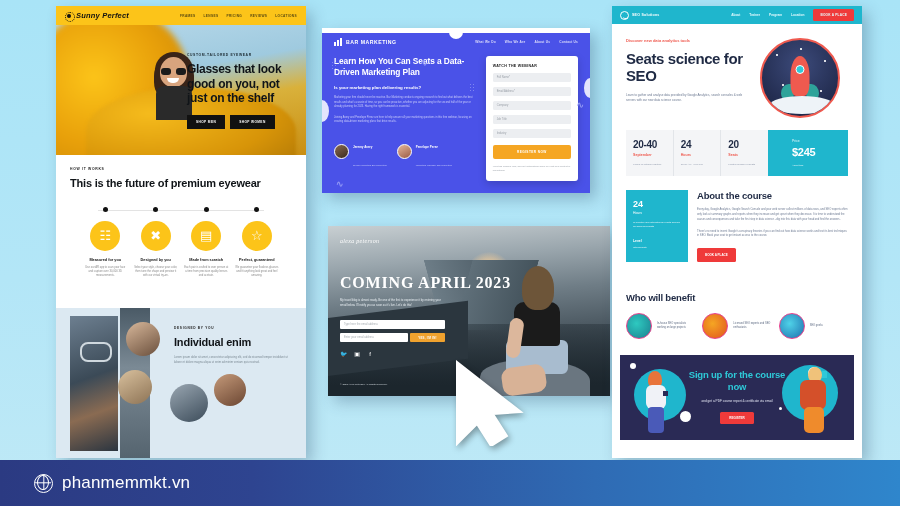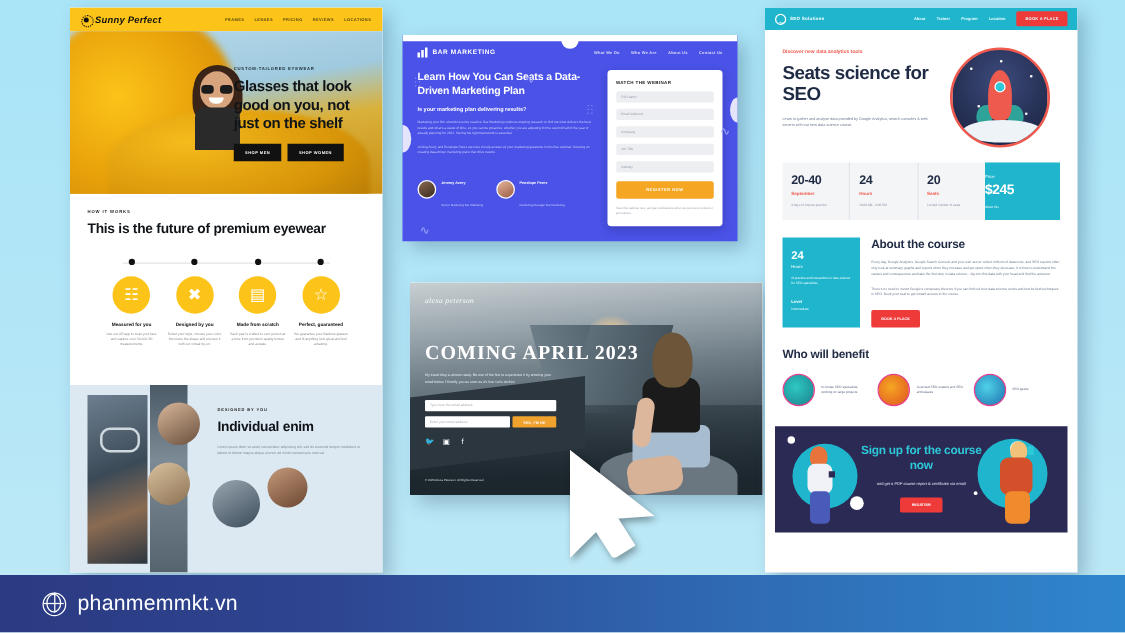--- a/index.html
+++ b/index.html
@@ -232,39 +232,39 @@
   .m4-rocket .smoke { position: absolute; left: 8px; bottom: 2px; width: 64px; height: 18px;
     border-radius: 50%; background: #eef3f8; }
   .m4-rocket .star { position: absolute; width: 1.6px; height: 1.6px; border-radius: 50%; background: #fff; }
 
   .m4-stats { margin: 12px 14px 0 14px; background: #f4f5f7; display: flex; align-items: stretch; }
   .m4-stat { flex: 1; padding: 9px 7px; border-right: 1px solid #e2e5e9; }
   .m4-stat:nth-child(3) { border-right: none; }
   .m4-stat .v { font-size: 10px; font-weight: bold; color: #1f2a44; letter-spacing: -.3px; }
   .m4-stat .k { font-size: 3.6px; color: #ef5a4f; font-weight: bold; margin-top: 3px; }
   .m4-stat .s { font-size: 2.5px; color: #8b95a8; margin-top: 6px; line-height: 1.5; }
-  .m4-price { width: 60px; background: #1fb6cd; padding: 9px 0; color: #fff; flex: none; }
+  .m4-price { width: 80px; background: #1fb6cd; padding: 9px 24px; color: #fff; flex: none; }
   .m4-price .k { font-size: 3.4px; opacity: .9; }
   .m4-price .v { font-size: 11px; font-weight: bold; margin-top: 3px; letter-spacing: -.3px; }
   .m4-price .s { font-size: 2.5px; margin-top: 6px; opacity: .9; }
 
   .m4-about { margin: 14px 14px 0 14px; display: flex; gap: 9px; }
   .m4-abox { width: 62px; background: #1fb6cd; color: #fff; padding: 9px 7px; flex: none; }
   .m4-abox .v { font-size: 9px; font-weight: bold; }
   .m4-abox .k { font-size: 3.4px; margin-top: 2px; }
   .m4-abox .s { font-size: 2.5px; line-height: 1.6; margin-top: 6px; opacity: .92; }
   .m4-abox .k2 { font-size: 3.4px; margin-top: 10px; font-weight: bold; }
   .m4-abox .s2 { font-size: 2.5px; margin-top: 3px; opacity: .92; }
   .m4-atxt { flex: 1; }
   .m4-atxt h2 { font-size: 9.5px; font-weight: bold; color: #1f2a44; letter-spacing: -.2px; }
   .m4-atxt p { font-size: 2.7px; line-height: 1.8; color: #6d7a92; margin-top: 7px; }
   .m4-abtn { display: inline-block; background: #ef3a3a; color: #fff; font-size: 3px;
     font-weight: bold; padding: 5px 8px; margin-top: 9px; border-radius: 1.5px; }
 
-  .m4-benefit { margin: 16px 14px 0 14px; }
+  .m4-benefit { margin: 30px 14px 0 14px; }
   .m4-benefit h2 { font-size: 9.5px; font-weight: bold; color: #1f2a44; letter-spacing: -.2px; }
   .m4-brow { display: flex; gap: 7px; margin-top: 10px; }
   .m4-bitem { flex: 1; display: flex; align-items: center; gap: 5px; }
   .m4-bic { width: 26px; height: 26px; border-radius: 50%; flex: none; border: 1.5px solid #e6418c; }
   .m4-bic.one { background: radial-gradient(circle at 40% 40%, #2ec9c0, #1a7f8e); }
   .m4-bic.two { background: radial-gradient(circle at 40% 40%, #f5a623, #e0531f); }
   .m4-bic.three { background: radial-gradient(circle at 40% 40%, #4fd2e8, #1e6fae); }
   .m4-bitem .t { font-size: 2.6px; line-height: 1.7; color: #5d6a82; }
 
   .m4-signup { margin: 16px 8px 0 8px; height: 85px; background: #2a2a55; position: relative; overflow: hidden; }

